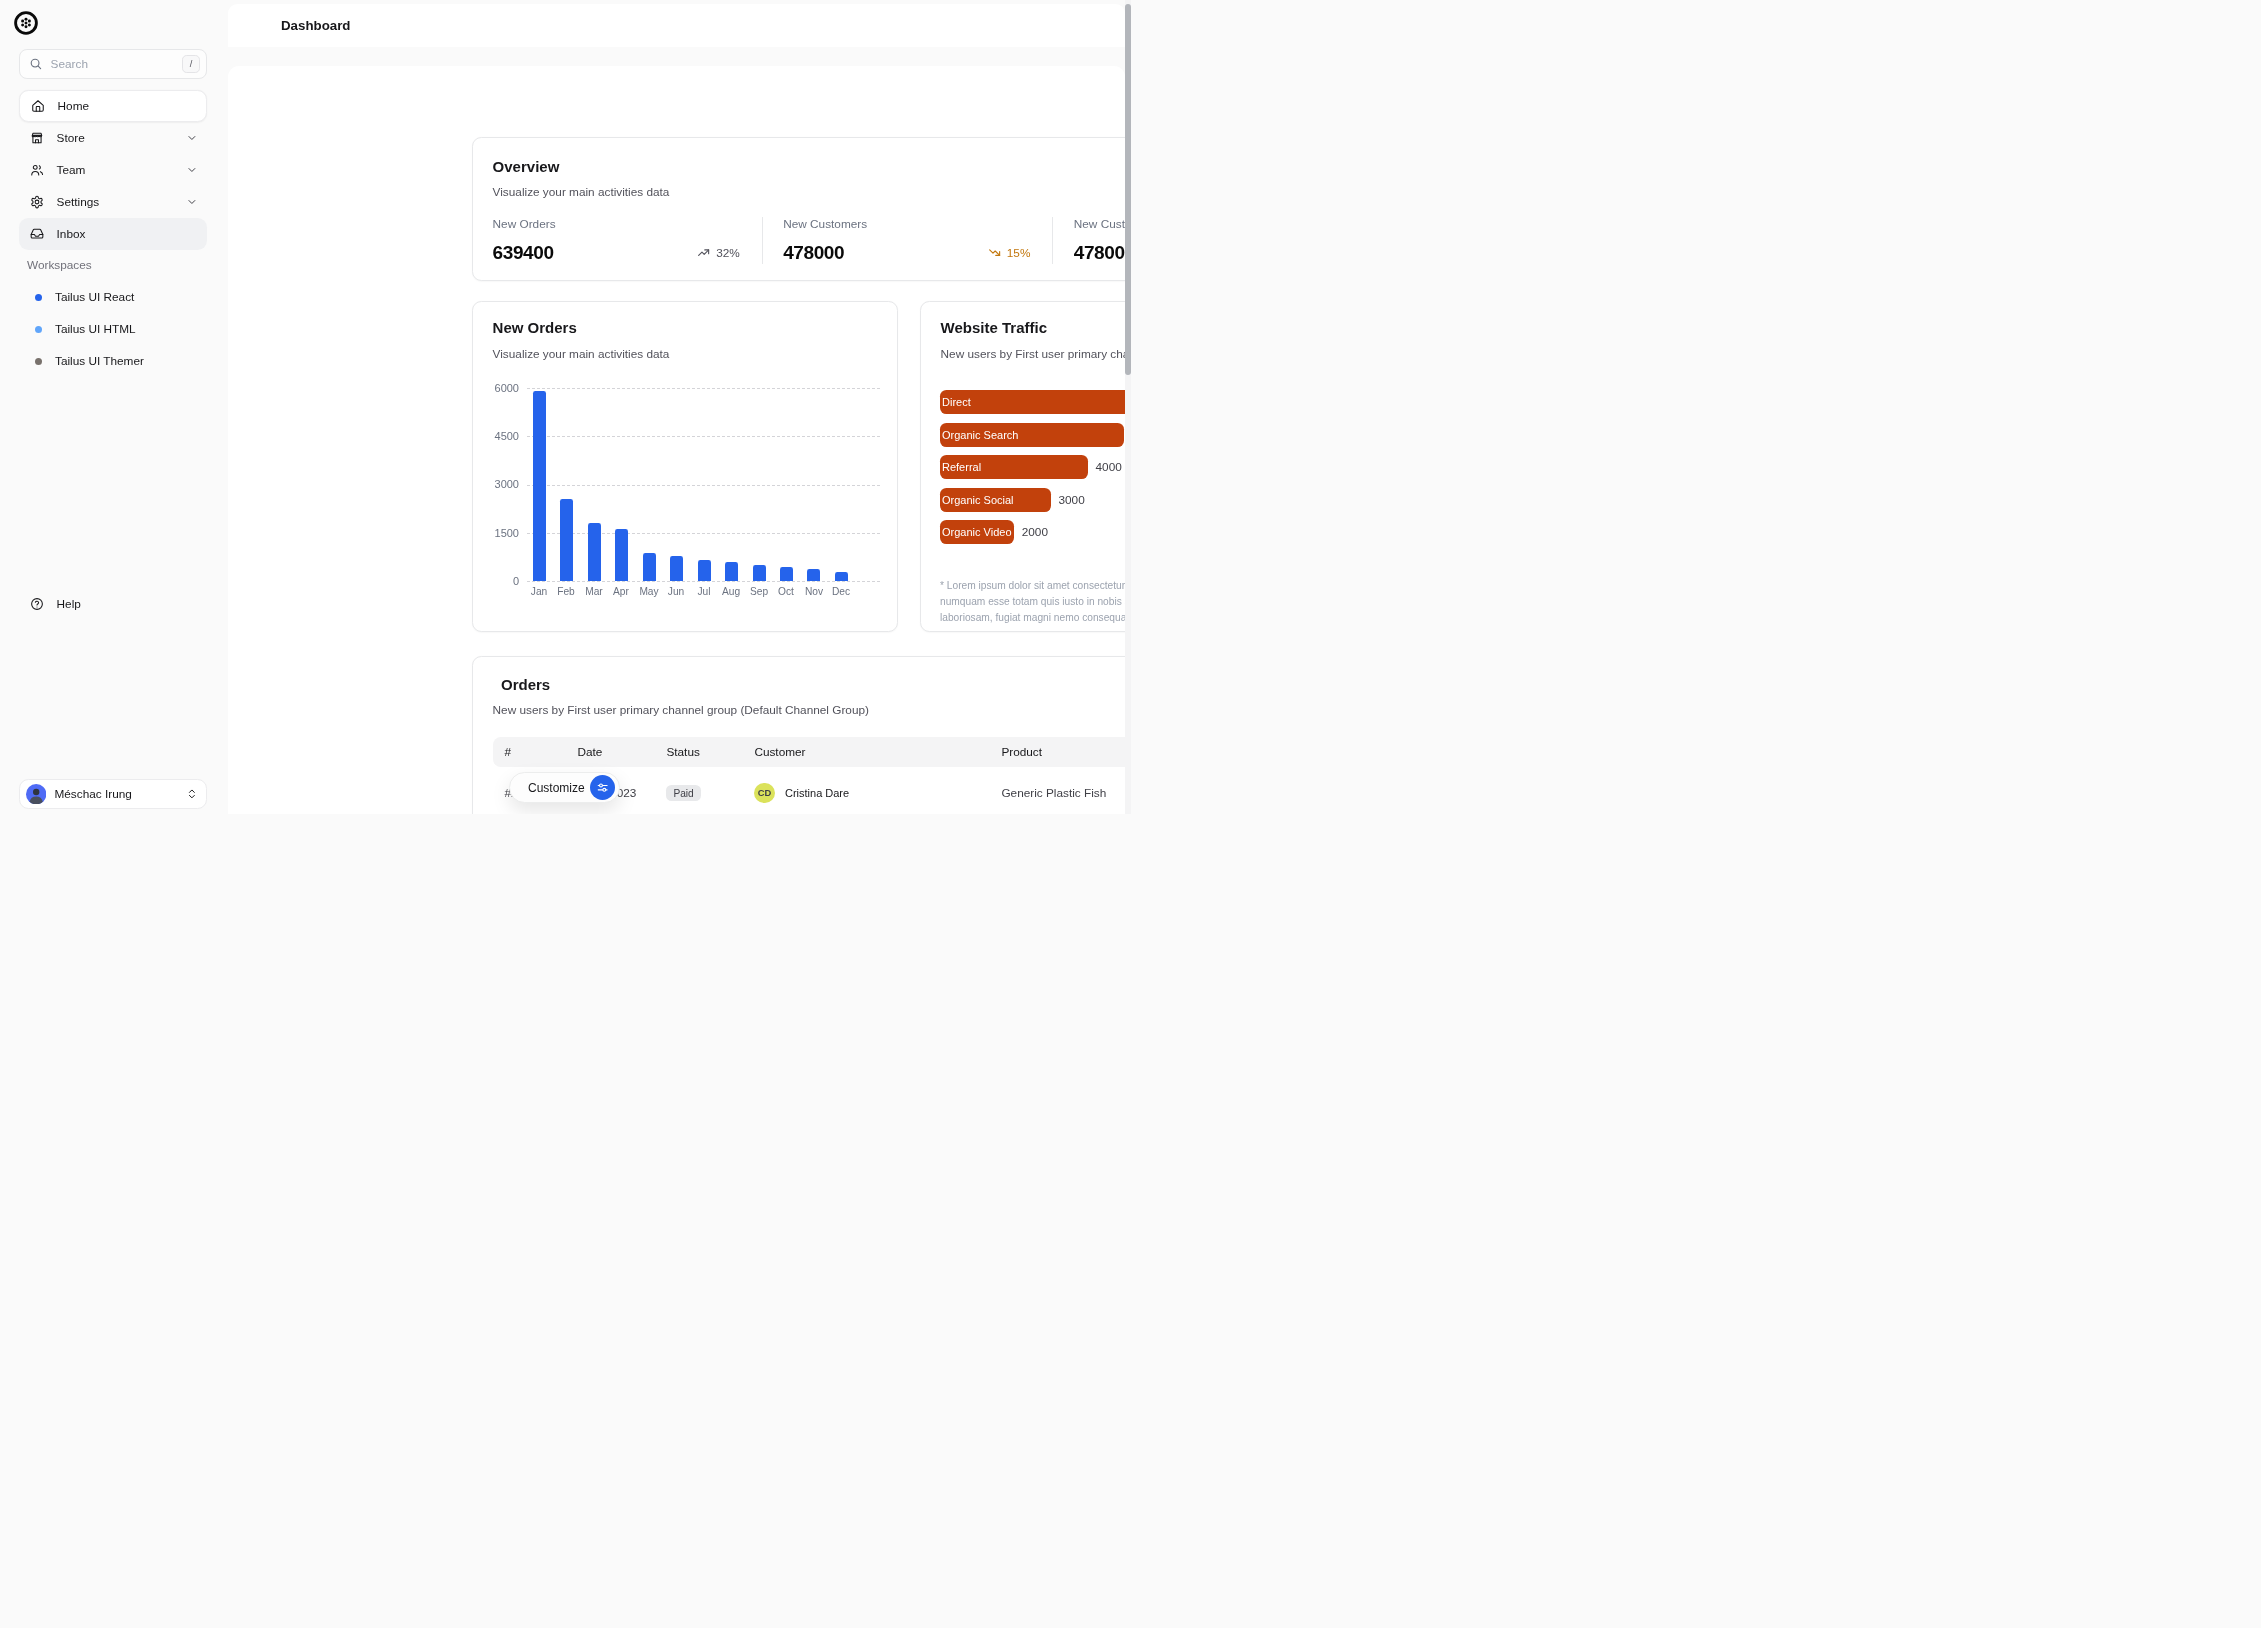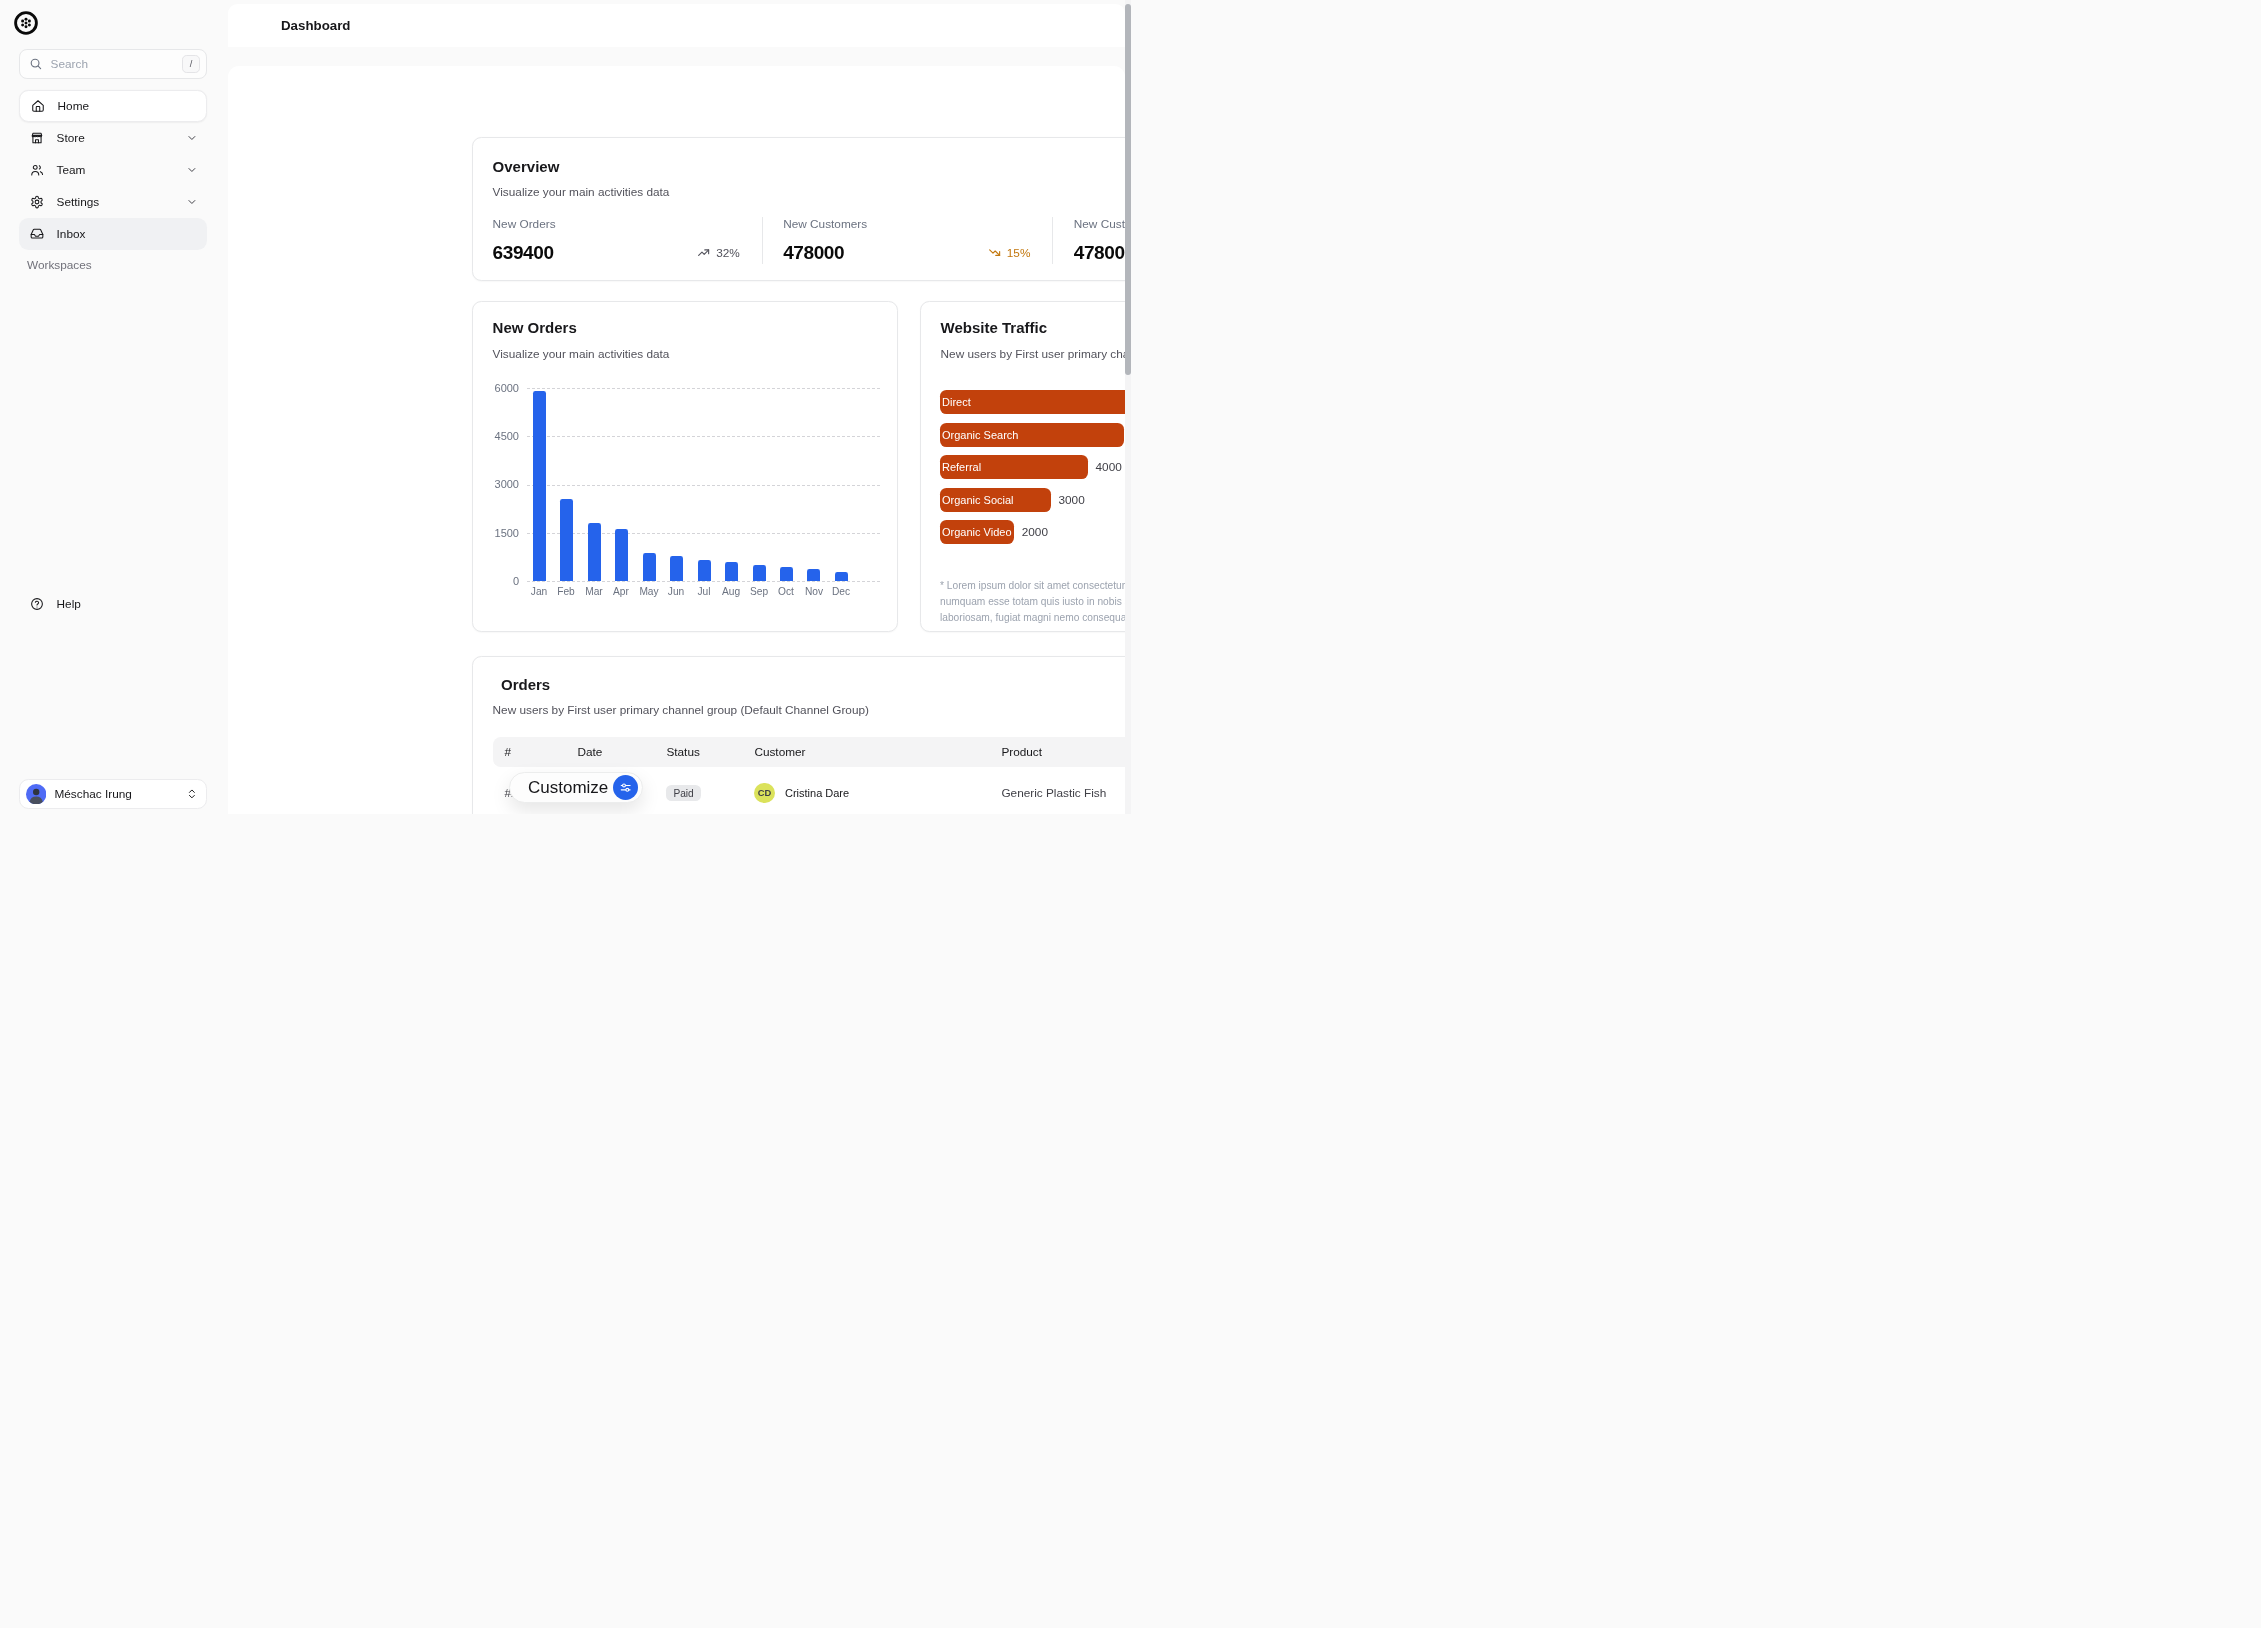--- a/index.html
+++ b/index.html
@@ -93,21 +93,21 @@
   .badge { display:inline-block; background:#e8e9eb; border-radius:5.5px; padding:2.4px 7px; font-size:10.2px; color:#3f3f46; }
   .c-cust { display:flex; align-items:center; gap:10.2px; }
   .avatar26 { width:20.4px; height:20.4px; border-radius:50%; display:flex; align-items:center; justify-content:center;
     font-size:9.4px; font-weight:bold; color:#3f3f46; flex:0 0 20.4px; }
   .av-lime { background:#dbe25b; }
   .c-name { font-size:11px; color:#18181b; }
   .c-prod { font-size:11.8px; color:#3f3f46; }
 
   .customize { position:absolute; left:509px; top:772px; height:31px; background:#fdfdfd; border:0.8px solid #eceded;
     border-radius:16.5px; box-shadow:0 7.9px 19px rgba(0,0,0,.10); display:flex; align-items:center; padding:0 3.9px 0 18px; z-index:20; cursor:pointer; }
-  .customize .lbl { font-size:17px; color:#18181b; margin-right:5px; }
+  .customize .lbl { font-size:12px; color:#18181b; margin-right:5px; }
   .customize .circ { width:25px; height:25px; border-radius:50%; background:#2563eb; display:flex; align-items:center; justify-content:center; }
 
   .scroll-track { position:absolute; right:0; top:0; width:6.3px; height:100%; background:#f4f4f5; }
   .scroll-thumb { position:absolute; right:0.4px; top:3.9px; width:5.5px; height:371px; background:#b3b6bb; border-radius:3.1px; cursor:pointer; }
 
   svg { display:block; }
 </style>
 </head>
 <body>
 
@@ -201,20 +201,34 @@
           <svg width="14" height="14" viewBox="0 0 24 24" fill="none" stroke="#18181b" stroke-width="1.8" stroke-linecap="round" stroke-linejoin="round">
             <path d="M22 13h-5.5l-2 3h-5l-2-3H2"></path>
             <path d="M5.5 5.1 2 13v4a2 2 0 0 0 2 2h16a2 2 0 0 0 2-2v-4l-3.5-7.9A2 2 0 0 0 16.7 4H7.3a2 2 0 0 0-1.8 1.1Z"></path>
           </svg>
         </span>
         <span class="lbl">Inbox</span>
       </div>
     </nav>
 
     <div class="ws-label">Workspaces</div>
+    <div class="ws-list">
+      <div class="ws-item">
+        <span class="ws-dot" style="background:#2563eb"></span>
+        <span class="lbl">Tailus UI React</span>
+      </div>
+      <div class="ws-item">
+        <span class="ws-dot" style="background:#60a5fa"></span>
+        <span class="lbl">Tailus UI HTML</span>
+      </div>
+      <div class="ws-item">
+        <span class="ws-dot" style="background:#78716c"></span>
+        <span class="lbl">Tailus UI Themer</span>
+      </div>
+    </div>
 
     <div class="help-row">
       <span>
         <svg width="14" height="14" viewBox="0 0 24 24" fill="none" stroke="#18181b" stroke-width="1.8" stroke-linecap="round" stroke-linejoin="round">
           <circle cx="12" cy="12" r="9.2"></circle>
             <path d="M9.2 9a2.9 2.9 0 0 1 5.6 1c0 1.9-2.8 2.1-2.8 3.8"></path>
             <path d="M12 17.2h.01"></path>
         </svg>
       </span>
       <span class="lbl">Help</span>

